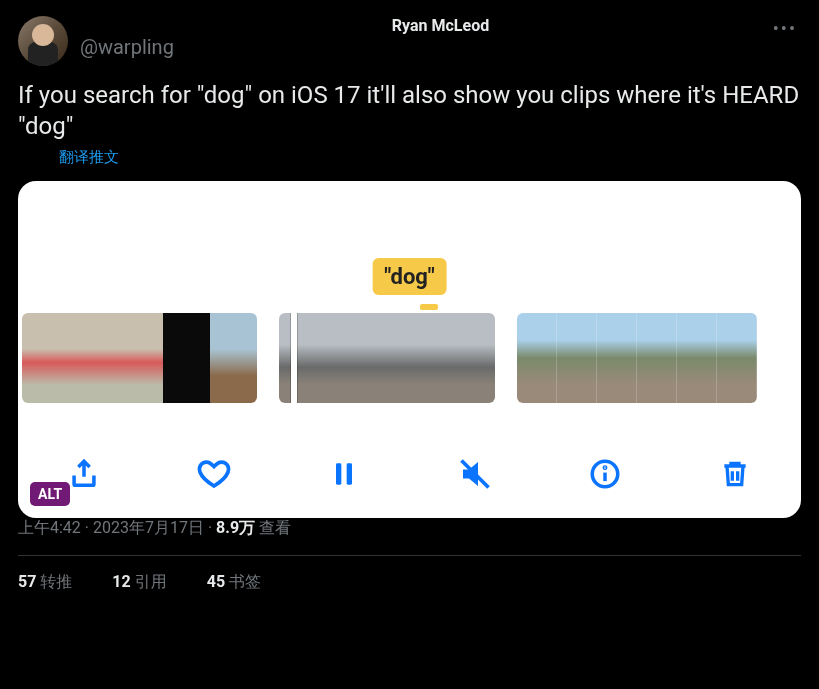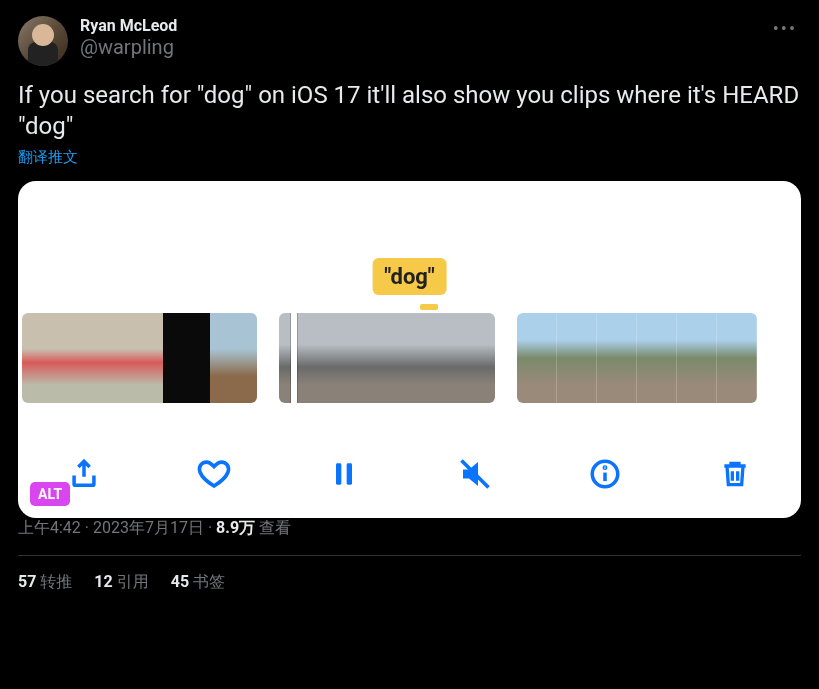--- a/index.html
+++ b/index.html
@@ -43,20 +43,21 @@
     top: 26px; left: 10px;
     width: 30px; height: 30px;
     background: #222;
     border-radius: 8px 8px 0 0;
   }
   .names { flex: 1; }
   .display-name {
     font-weight: 700;
     font-size: 16px;
     color: #e7e9ea;
+    text-align: center;
   }
   .handle {
     font-size: 20px;
     color: #71767b;
   }
   .more {
     position: absolute;
     right: 0;
     top: 0;
     color: #71767b;
@@ -68,20 +69,21 @@
     margin-top: 14px;
     font-size: 24px;
     line-height: 1.3;
     color: #e7e9ea;
     font-weight: 400;
   }
   .translate {
     margin-top: 6px;
     font-size: 15px;
     color: #1d9bf0;
+    margin-left: 41px;
   }
   .media {
     margin-top: 14px;
     background: #fff;
     border-radius: 18px;
     overflow: hidden;
     position: relative;
     height: 337px;
   }
   .tooltip {
@@ -159,40 +161,40 @@
     display: flex;
     align-items: center;
     justify-content: center;
     color: #0b74ff;
   }
   .tool svg { stroke: #0b74ff; fill: none; stroke-width: 2.5; }
   .alt-badge {
     position: absolute;
     bottom: 12px;
     left: 12px;
-    background: #d946ef;
+    background: #701a75;
     color: #fff;
     font-size: 14px;
     font-weight: 700;
     padding: 4px 8px;
     border-radius: 5px;
   }
   .meta {
     margin-top: 0;
     font-size: 16px;
     color: #71767b;
   }
   .meta .views-num { color: #e7e9ea; font-weight: 700; }
   .divider {
     margin-top: 16px;
     border-top: 1px solid #2f3336;
   }
   .stats {
     display: flex;
-    gap: 22px;
+    gap: 40px;
     padding: 16px 0 10px 0;
     font-size: 16px;
     color: #71767b;
   }
   .stats .num { color: #e7e9ea; font-weight: 700; margin-right: 4px; }
 </style>
 </head>
 <body>
 
 <div class="tweet">

